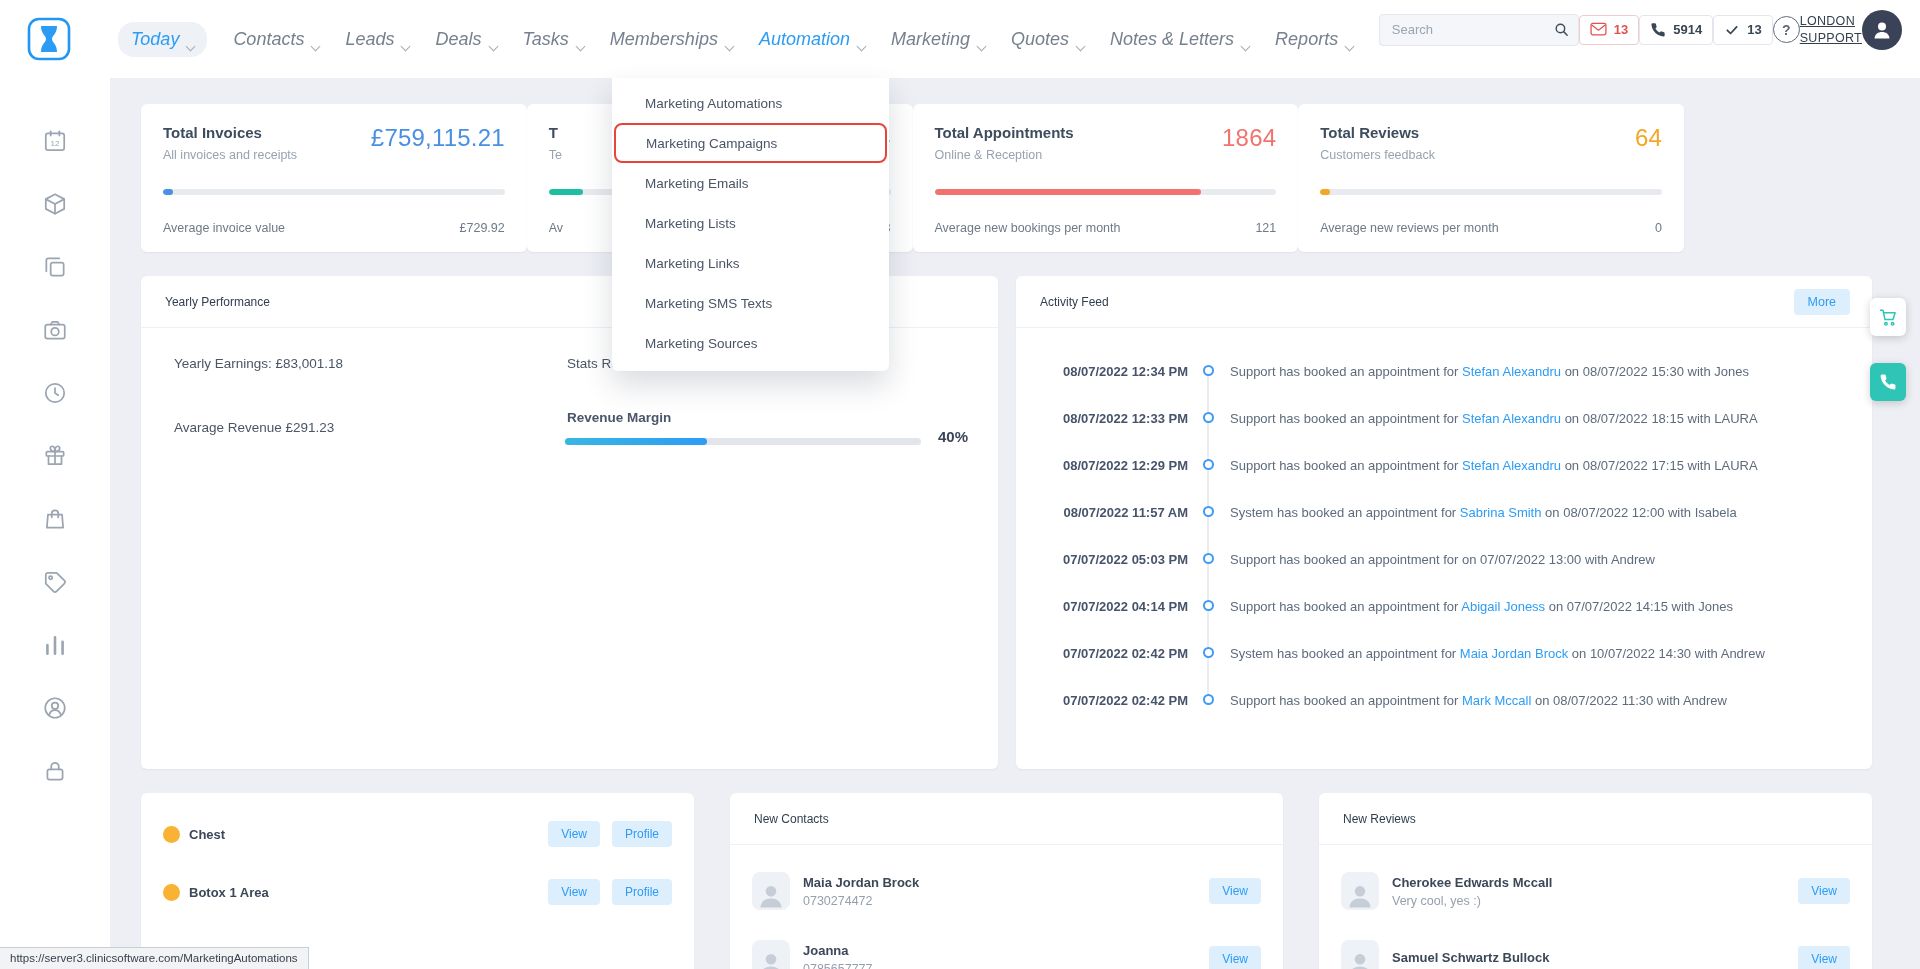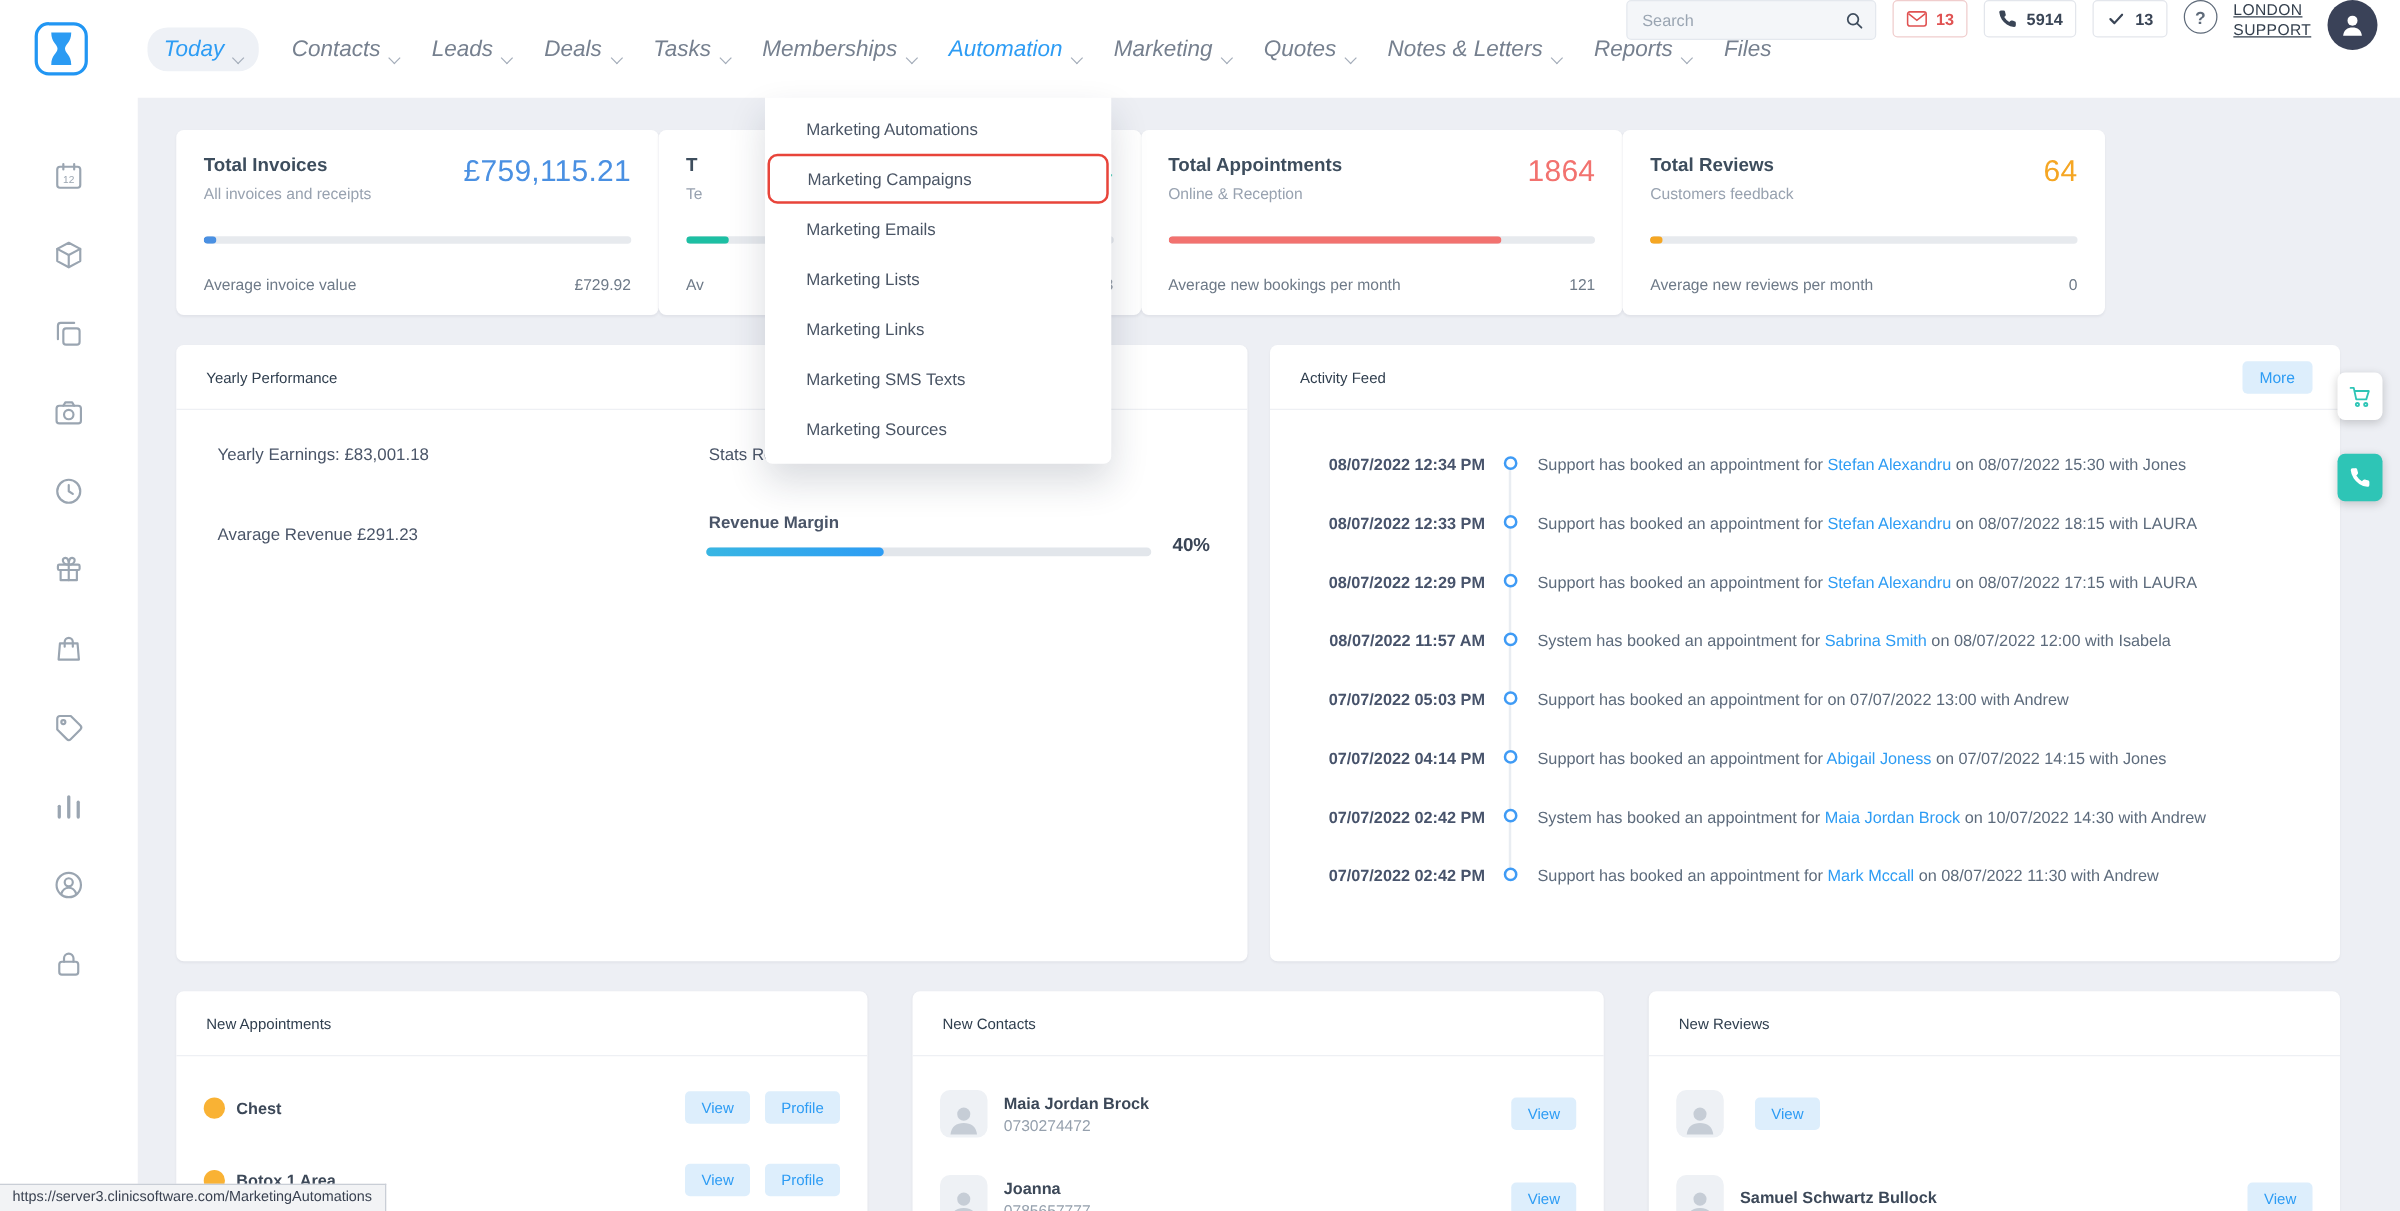--- a/index.html
+++ b/index.html
@@ -14,21 +14,21 @@
   .sidebar { position:absolute; left:0; top:78px; width:110px; bottom:0; background:#fff; z-index:10;
              display:flex; flex-direction:column; align-items:center; padding-top:50px; gap:37px; }
   
   .logo { position:absolute; left:27px; top:17px; width:44px; height:44px; cursor:pointer; }
   .nav { position:absolute; left:118px; top:0; height:78px; display:flex; align-items:center; gap:26px; }
   .nav-item { display:flex; align-items:flex-end; font-size:18px; color:#76808f; cursor:pointer; white-space:nowrap;font-style:italic; }
   .nav-item.active { color:#2d9cf4; }
   .nav-item.pill { background:#eef1f6; border-radius:16px; padding:7px 13px; }
   .caret { width:7px; height:7px; border-right:1.5px solid #a4adba; border-bottom:1.5px solid #a4adba;
            transform:rotate(45deg); margin-left:8px; margin-top:-4px; display:inline-block; }
-  .right-cluster { position:absolute; right:18px; top:0; height:59px; display:flex; align-items:flex-start; gap:13px; }
+  .right-cluster { position:absolute; right:18px; top:0; height:59px; display:flex; align-items:center; }
   .search-box { width:200px; height:32px; background:#f4f6f9; border:1px solid #e4e8ee; border-radius:4px;
                 display:flex; align-items:center; padding:0 8px 0 12px; }
   .search-box input { flex:1; border:none; outline:none; background:transparent; font-size:13px; color:#3c4858;
                       font-family:"Liberation Sans",sans-serif; min-width:0; }
   .search-box input::placeholder { color:#9aa5b2; }
   .hbadge { height:30px; border:1px solid #e3e6ec; border-radius:4px; background:#fff; display:flex;
             align-items:center; gap:7px; padding:0 10px; font-size:13px; font-weight:700; color:#3a4556; cursor:pointer; }
   .hbadge.mail { border-color:#f0cdcd; color:#e05252; }
   .help-circle { width:27px; height:27px; border-radius:50%; border:1.7px solid #5f6b7a; color:#5f6b7a;
                  display:flex; align-items:center; justify-content:center; font-size:14px; font-weight:700; cursor:pointer; }
@@ -438,23 +438,20 @@
           <span class="feed-text"><span>Support has booked an appointment for </span><a class="feed-link">Mark Mccall</a><span> on 08/07/2022 11:30 with Andrew</span></span>
         </div>
 
       </div>
     </div>
   </div>
 </div>
 
 <div class="row-bottom">
   <div class="panel">
-    <div class="panel-head">
-      <span class="panel-title">New Appointments</span>
-    </div>
     <div class="panel-body">
       <div class="appt-row">
         <span class="appt-dot"></span>
         <span class="item-name">Chest</span>
         <button class="btn-lite">View</button>
         <button class="btn-lite">Profile</button>
       </div>
       <div class="appt-row">
         <span class="appt-dot"></span>
         <span class="item-name">Botox 1 Area</span>
@@ -502,20 +499,24 @@
     <div class="panel-head">
       <span class="panel-title">New Reviews</span>
     </div>
     <div class="panel-body">
       <div class="person-row">
         <span class="ph-avatar">
           <svg width="30" height="30" viewBox="0 0 24 24" fill="#c6cdd6">
               <circle cx="12" cy="9" r="4.2"></circle>
               <path d="M3.5 22c.6-5 3.8-7.3 8.5-7.3s7.9 2.3 8.5 7.3z"></path>
             </svg>
+        </span>
+        <span class="person-info">
+          <div class="item-name">Cherokee Edwards Mccall</div>
+          <div class="person-sub">Very cool, yes :)</div>
         </span>
         <button class="btn-lite">View</button>
       </div>
       <div class="person-row">
         <span class="ph-avatar">
           <svg width="30" height="30" viewBox="0 0 24 24" fill="#c6cdd6">
               <circle cx="12" cy="9" r="4.2"></circle>
               <path d="M3.5 22c.6-5 3.8-7.3 8.5-7.3s7.9 2.3 8.5 7.3z"></path>
             </svg>
         </span>

